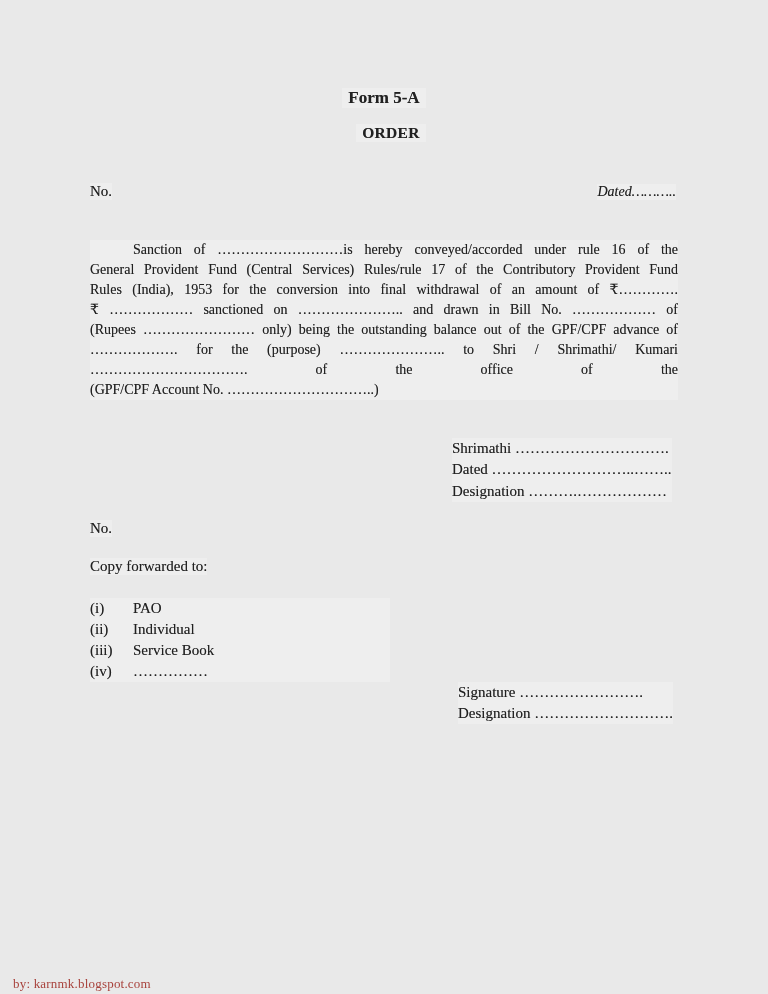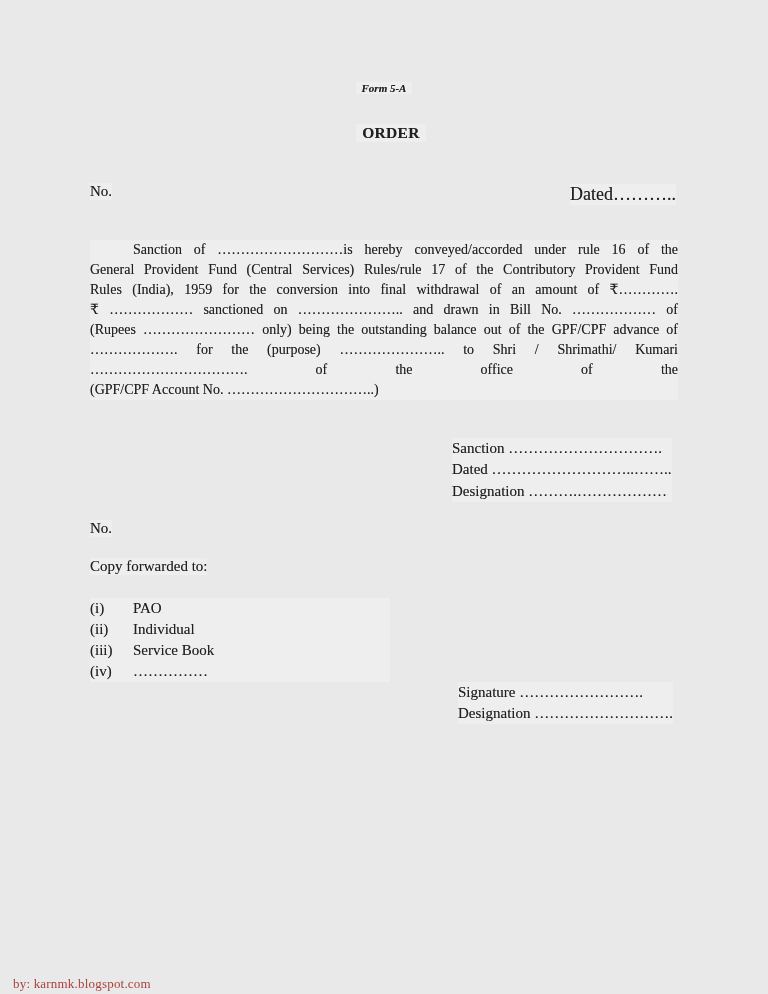--- a/index.html
+++ b/index.html
@@ -9,24 +9,24 @@
     height: 994px;
     background: #e9e9e9;
     font-family: "Liberation Serif", "DejaVu Serif", "DejaVu Sans", serif;
     color: #212121;
     overflow: hidden;
     text-shadow: 0 0 0.6px rgba(33,33,33,0.45);
   }
   .wash { background: rgba(255,255,255,0.26); }
   .center-line { position: absolute; left: 0; width: 768px; text-align: center; }
   .center-line > span { display: inline-block; padding: 0 6px; }
-  .form-title { top: 82px; font-weight: bold; font-size: 11px; font-style: italic; }
+  .form-title { top: 88px; font-weight: bold; font-size: 17px; }
   .order-title { top: 124px; font-weight: bold; font-size: 15.5px; letter-spacing: 0.3px; margin-left: 7px; }
   .no1   { position: absolute; left: 90px;  top: 183px; font-size: 15px; }
-  .dated-top { position: absolute; right: 92px; top: 184px; font-size: 18px; }
+  .dated-top { position: absolute; right: 92px; top: 184px; font-size: 14px; font-style: italic; }
   .para { position: absolute; left: 90px; top: 240px; width: 588px; font-size: 14px; }
   .pline {
     height: 20px; line-height: 20px;
     text-align: justify; text-align-last: justify;
     overflow: hidden;
   }
   .pline.first { text-indent: 43px; }
   .pline.last  { text-align-last: left; }
   .sig1 { position: absolute; left: 452px; top: 438px; font-size: 15px; line-height: 21.3px; }
   .no2  { position: absolute; left: 90px; top: 520px; font-size: 15px; }
@@ -53,30 +53,30 @@
   <div class="center-line order-title">
     <span class="wash">ORDER</span>
   </div>
 
   <div class="no1 wash">No.</div>
   <div class="dated-top wash">Dated………..</div>
 
   <div class="para">
     <div class="pline first wash">Sanction of ………………………is hereby conveyed/accorded under rule 16 of the</div>
     <div class="pline wash">General Provident Fund (Central Services) Rules/rule 17 of the Contributory Provident Fund</div>
-    <div class="pline wash">Rules (India), 1959 for the conversion into final withdrawal of an amount of ₹………….</div>
+    <div class="pline wash">Rules (India), 1953 for the conversion into final withdrawal of an amount of ₹………….</div>
     <div class="pline wash">₹ ……………… sanctioned on ………………….. and drawn in Bill No. ……………… of</div>
     <div class="pline wash">(Rupees …………………… only) being the outstanding balance out of the GPF/CPF advance of</div>
     <div class="pline wash">………………. for the (purpose) ………………….. to Shri / Shrimathi/ Kumari</div>
     <div class="pline wash">……………………………. of the office of the ……………………………………………………………………</div>
     <div class="pline last wash">(GPF/CPF Account No. …………………………..)</div>
   </div>
 
   <div class="sig1 wash">
-    <div>Sanction ………………………….</div>
+    <div>Shrimathi ………………………….</div>
     <div>Dated ………………………..……..</div>
     <div>Designation ……….………………</div>
   </div>
 
   <div class="no2 wash">No.</div>
 
   <div class="copy-head wash">Copy forwarded to:</div>
 
   <div class="copy-list">
     <div class="copy-row wash">

